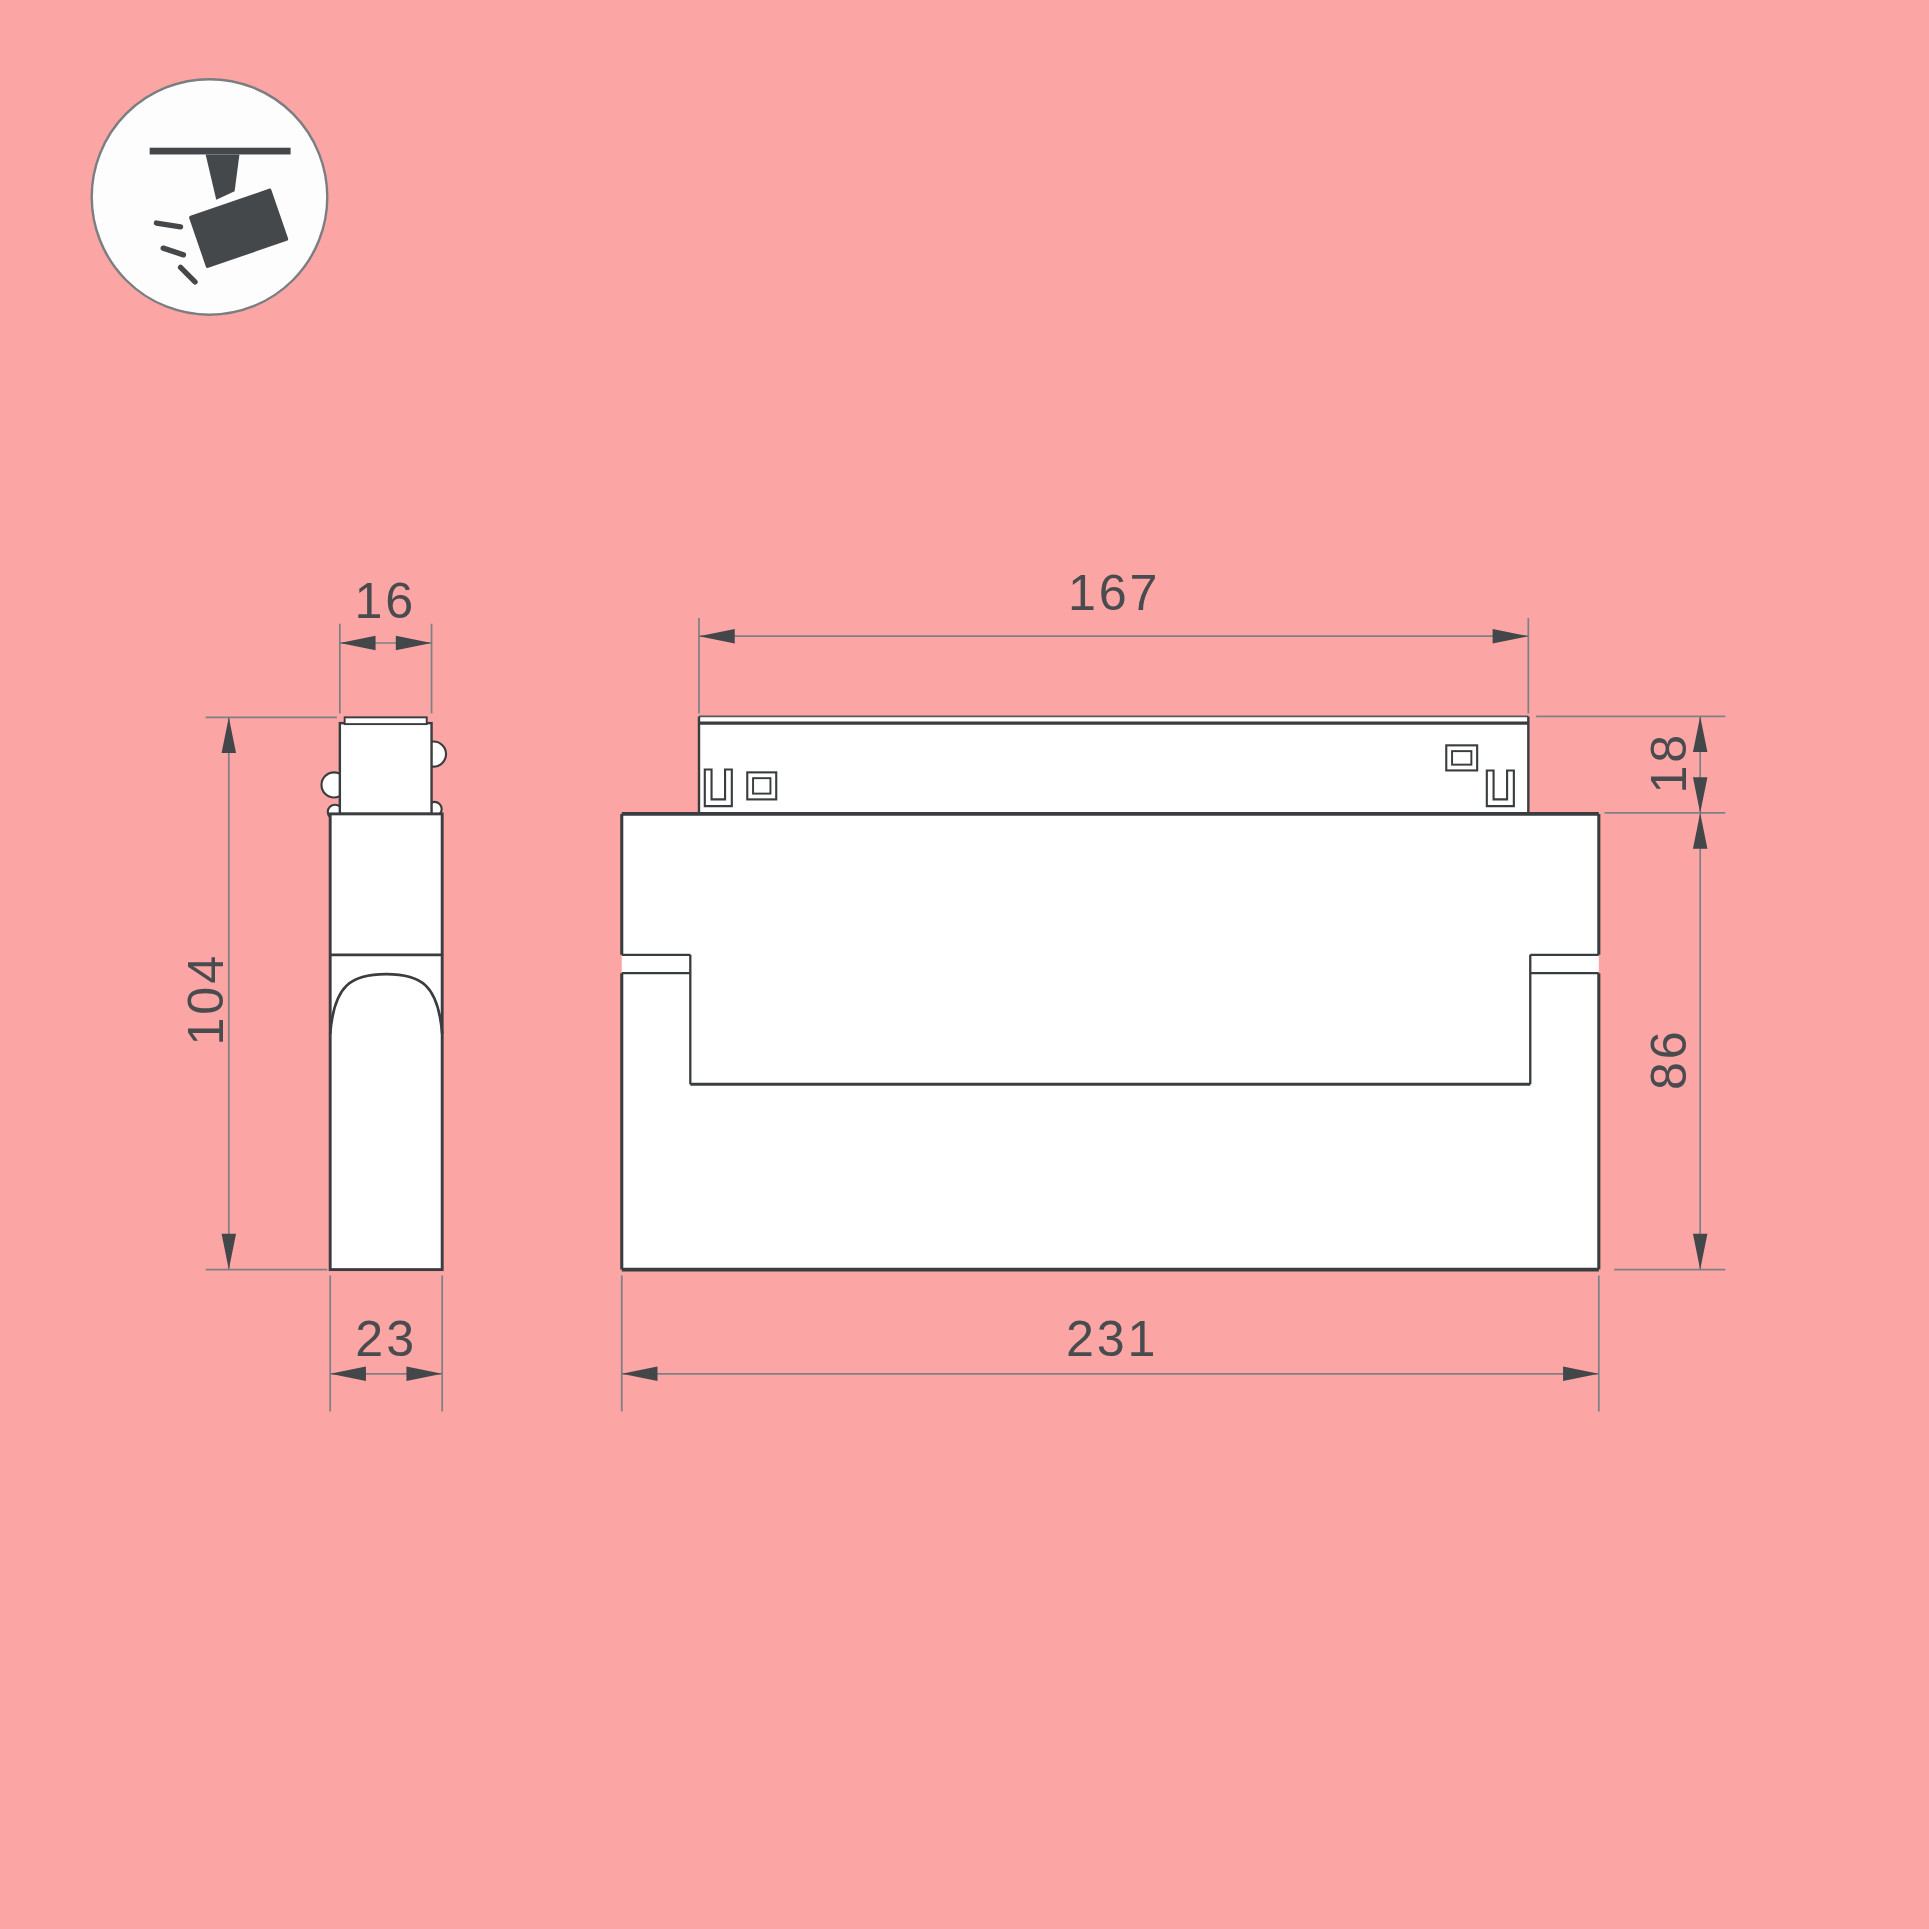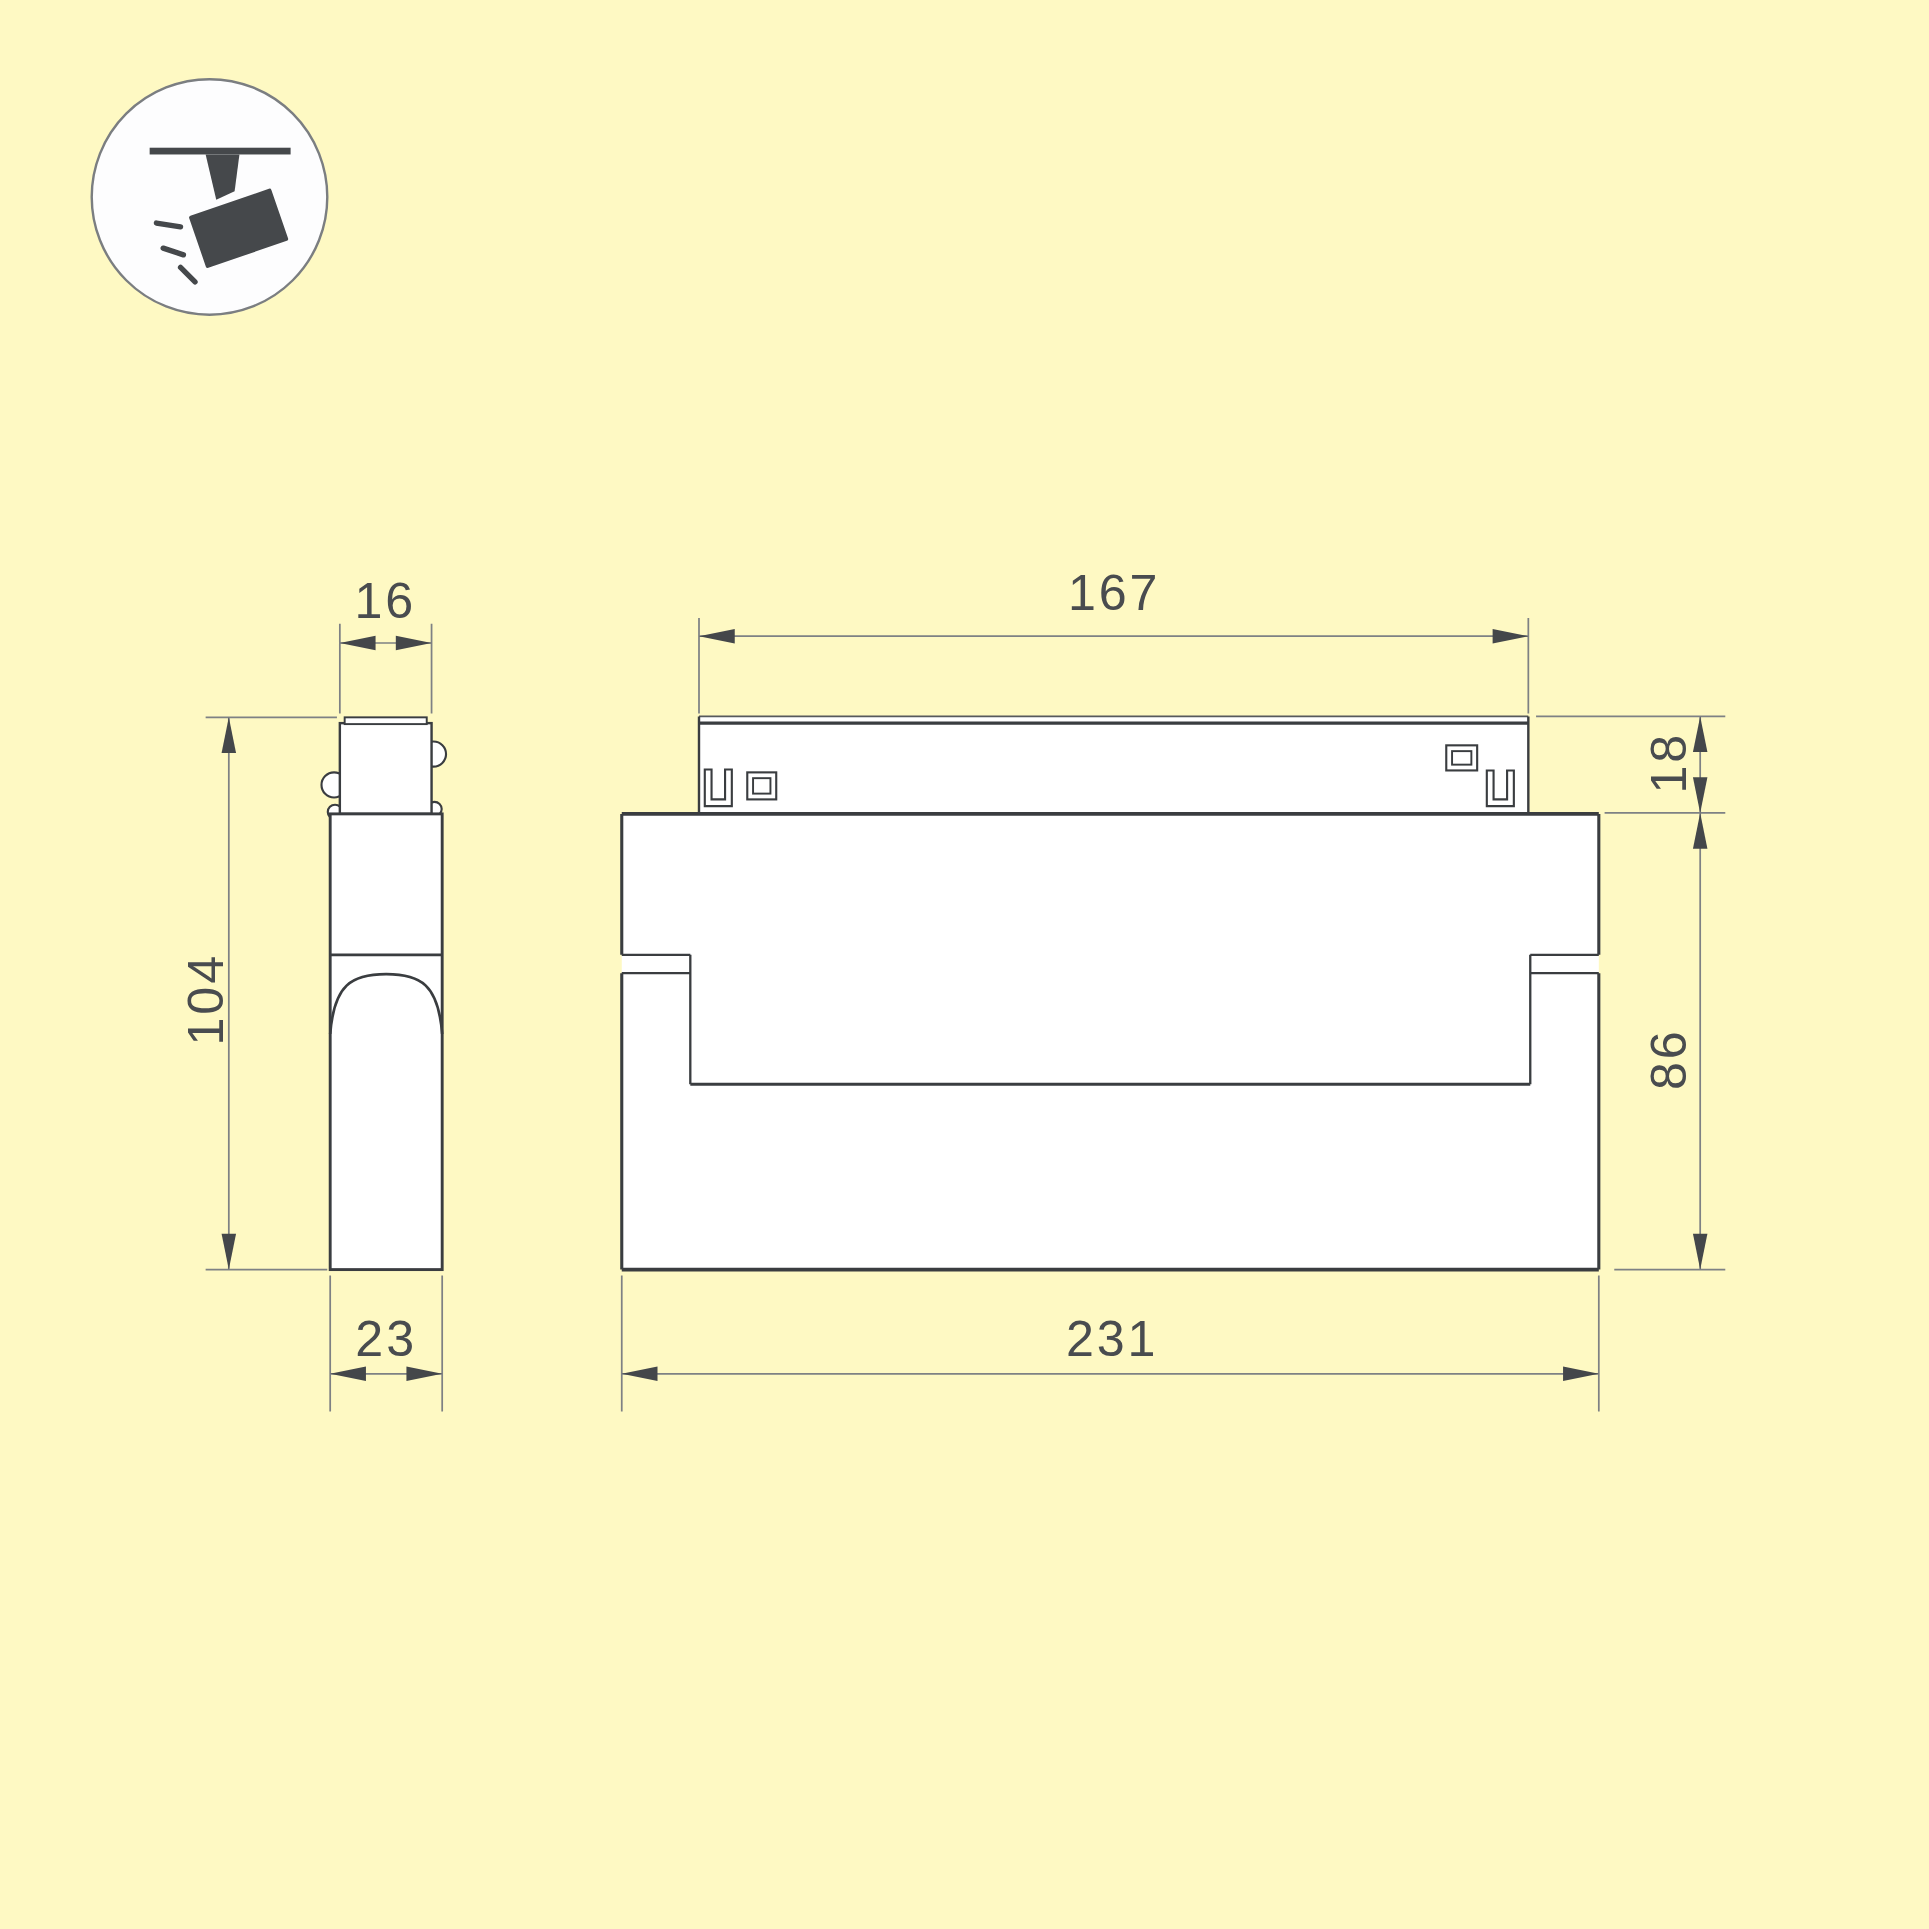--- a/index.html
+++ b/index.html
@@ -1,16 +1,16 @@
 <!DOCTYPE html>
 <html><head>
 <meta charset="utf-8">
 <style>
   html,body{margin:0;padding:0;background:#fbfbfc;}
-  .canvas{position:relative;width:1929px;height:1929px;background:#fef9c3;overflow:hidden;
+  .canvas{position:relative;width:1929px;height:1929px;background:#fca5a5;overflow:hidden;
           font-family:"Liberation Sans",sans-serif;}
   svg{position:absolute;left:0;top:0;}
   .fillwhite{fill:#ffffff;stroke:none;}
   .ol{stroke:#3a3d40;fill:none;}
   .olf{stroke:#3a3d40;fill:#ffffff;}
   .dim{stroke:#7e8184;stroke-width:1.8;fill:none;}
   .arr{fill:#44474a;stroke:none;}
   .dlabel{font-family:"Liberation Sans",sans-serif;font-weight:300;font-size:52px;
           fill:#494c4f;letter-spacing:3px;text-anchor:middle;}
   .iconfill{fill:#45484b;stroke:none;}

